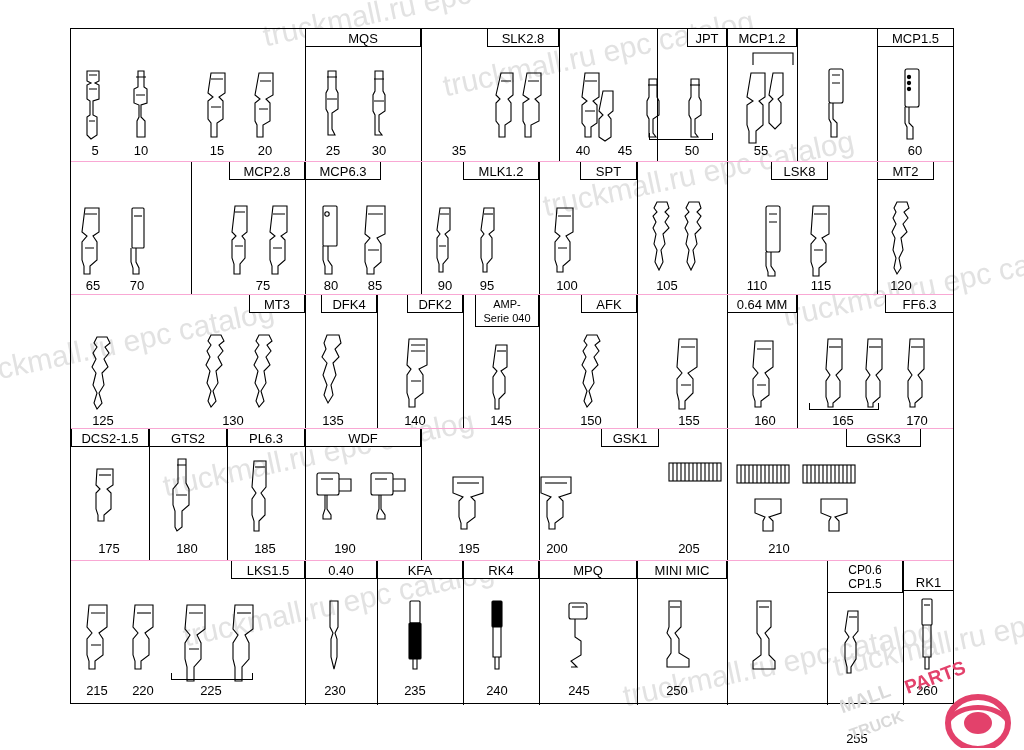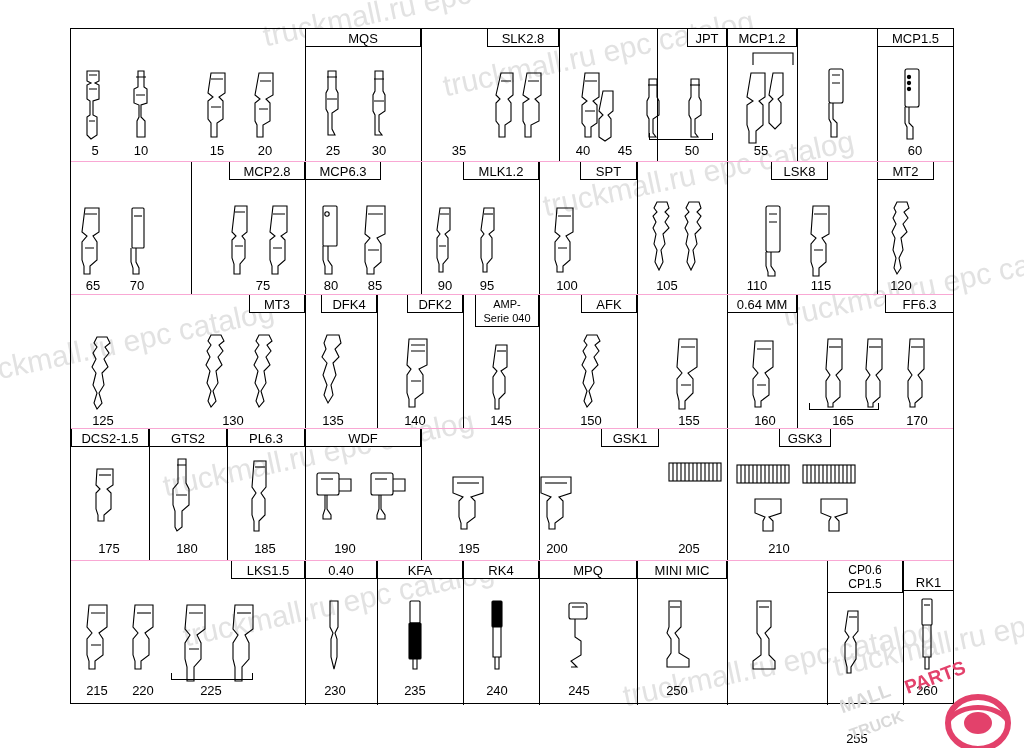--- a/index.html
+++ b/index.html
@@ -605,21 +605,21 @@
     </div>
     <div class="label-box short" style="left:156px;width:78px;">
       <span>PL6.3</span>
     </div>
     <div class="label-box short" style="left:234px;width:116px;">
       <span>WDF</span>
     </div>
     <div class="label-box short" style="left:530px;width:58px;">
       <span>GSK1</span>
     </div>
-    <div class="label-box short" style="left:708px;width:52px;">
+    <div class="label-box short" style="left:775px;width:75px;">
       <span>GSK3</span>
     </div>
 
     <div class="part" style="left:20px;top:36px;">
       <svg width="30" height="62" viewBox="0 0 30 62">
           <g stroke="#000" fill="none" stroke-width="1.1">
         <path d="M6 4 L22 4 L22 20 L16 24 L20 28 L20 44 L13 50 L13 56 L7 56 L7 50 L5 44 L5 28 L9 24 L5 20 Z"></path>
         <path d="M8 10 L20 10"></path>
       </g>
         </svg>

